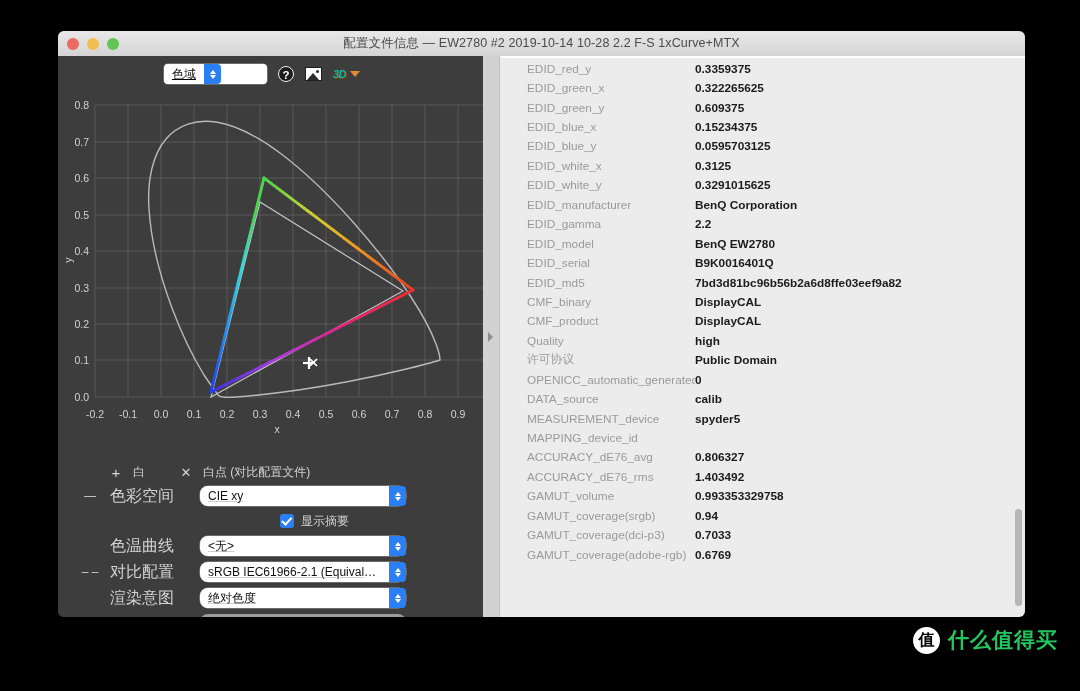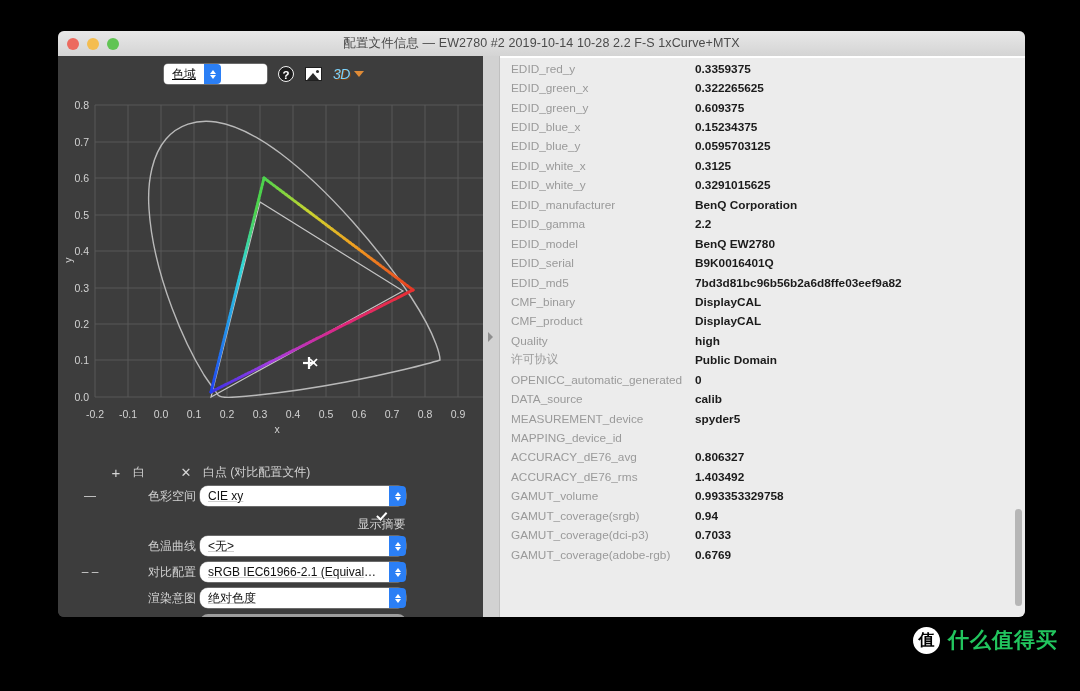--- a/index.html
+++ b/index.html
@@ -35,59 +35,59 @@
   .cb-arrows .dn{border-top:4px solid #fff;}
   .combo.w-toolbar{width:103px;}
 
   .icn{display:inline-flex;align-items:center;justify-content:center;}
   .help-icon{width:16px;height:16px;border-radius:50%;background:#1d1d1d;color:#fff;font-size:11.5px;
              font-weight:bold;line-height:16px;text-align:center;border:1.6px solid #f2f2f2;box-sizing:border-box;}
   .img-icon{width:17px;height:14px;background:#fff;border:1.6px solid #1f1f1f;box-sizing:border-box;position:relative;overflow:hidden;}
   .img-icon::before{content:"";position:absolute;left:1px;bottom:0;width:0;height:0;
                     border-left:6px solid transparent;border-right:6px solid transparent;border-bottom:7px solid #2b2b2b;}
   .img-icon::after{content:"";position:absolute;right:2px;top:1.5px;width:3px;height:3px;border-radius:50%;background:#2b2b2b;}
-  .td-label{font-size:14px;font-weight:normal;font-style:italic;color:#7dd3fc;text-shadow:1px 1px 0 #7a4412;letter-spacing:-.5px;}
+  .td-label{font-size:11px;font-weight:bold;font-style:italic;color:#14b8a6;text-shadow:1px 1px 0 #7a4412;letter-spacing:-.5px;}
   .td-caret{width:0;height:0;border-left:5px solid transparent;border-right:5px solid transparent;border-top:6px solid #e08b36;margin-left:4px;}
 
   
   .plotwrap{position:absolute;left:0;top:36px;width:425px;height:365px;}
   .plotwrap svg{display:block;}
 
   
   .controls{position:absolute;left:0;top:405px;width:425px;height:156px;font-size:12px;color:#cfcfcf;}
   .legendrow{display:flex;align-items:center;height:22px;padding-left:47px;gap:0;}
   .lg-sym{width:22px;text-align:center;font-size:15px;color:#d6d6d6;line-height:1;}
   .lg-sym.small{font-size:13px;}
   .lg-txt{font-size:12px;color:#d2d2d2;margin-left:6px;}
   .lg-gap{width:30px;}
   .ctlrow{display:flex;align-items:center;height:26px;}
   .ctl-marker{width:30px;text-align:center;color:#cfcfcf;font-size:12px;margin-left:17px;}
-  .ctl-label{width:95px;text-align:right;color:#d2d2d2;font-size:12px;padding-right:4px;box-sizing:border-box;}
+  .ctl-label{width:95px;text-align:right;color:#d2d2d2;font-size:16px;padding-right:26px;box-sizing:border-box;}
   .combo.w-wide{width:206px;border-radius:8px;}
   .combo.w-wide .cb-txt{flex:1;text-overflow:ellipsis;}
   .combo.disabled{background:#9d9d9d;box-shadow:none;}
   .combo.disabled .cb-txt{color:#6e6e6e;}
   .combo.disabled .cb-arrows{background:transparent;}
-  .checkrow{display:flex;align-items:center;height:24px;padding-left:222px;gap:7px;flex-direction:column;}
+  .checkrow{display:flex;align-items:center;height:24px;padding-left:222px;gap:7px;}
   .checkbox{width:14px;height:14px;border-radius:3px;background:#2b7ff5;position:relative;}
   .checkbox::after{content:"";position:absolute;left:4px;top:1px;width:3.5px;height:7.5px;
                    border:solid #fff;border-width:0 2px 2px 0;transform:rotate(42deg);}
   .check-label{font-size:12px;color:#d2d2d2;}
 
   
   .splitter{width:16px;height:561px;background:#d2d2d2;position:relative;border-right:1px solid #c0c0c0;}
   .sp-handle{position:absolute;left:5px;top:50%;margin-top:-5px;width:0;height:0;
              border-top:5px solid transparent;border-bottom:5px solid transparent;border-left:5px solid #8e8e8e;}
 
   
   .right{flex:1;height:561px;background:#ececec;position:relative;overflow:hidden;}
   .rtop{position:absolute;left:0;top:0;width:100%;height:2px;background:#ffffff;}
   .tbl{position:absolute;left:0;top:3px;width:100%;}
   .trow{display:flex;height:19.45px;align-items:center;font-size:11.8px;}
-  .tkey{width:195px;padding-left:11px;box-sizing:border-box;color:#9a9a9a;white-space:nowrap;overflow:hidden;}
+  .tkey{width:195px;padding-left:27px;box-sizing:border-box;color:#9a9a9a;white-space:nowrap;overflow:hidden;}
   .tval{color:#1b1b1b;font-weight:bold;white-space:nowrap;overflow:hidden;padding-right:6px;}
   .scrollbar{position:absolute;right:2px;top:0;width:10px;height:561px;}
   .thumb{position:absolute;right:1px;top:453px;width:7px;height:97px;border-radius:4px;background:#b6b6b6;}
 
   
   .watermark{position:absolute;left:913px;top:626px;display:flex;align-items:center;gap:8px;}
   .wm-circle{width:27px;height:27px;border-radius:50%;background:#fff;color:#000;font-size:16px;
              font-weight:bold;display:flex;align-items:center;justify-content:center;
              font-family:"DejaVu Sans","Liberation Sans",sans-serif;}
   .wm-text{color:#22c55e;font-size:21px;font-weight:bold;letter-spacing:1px;

